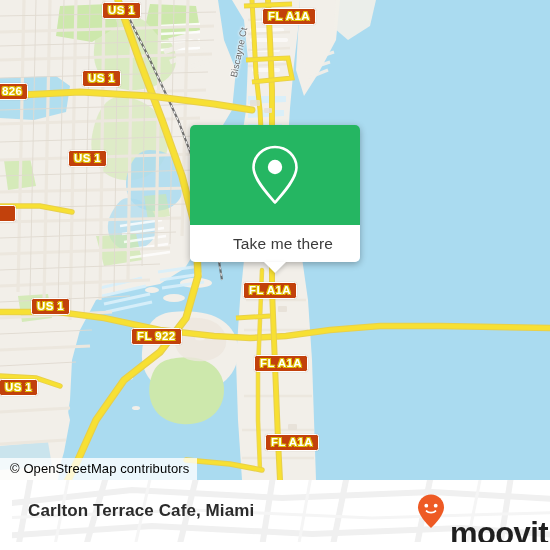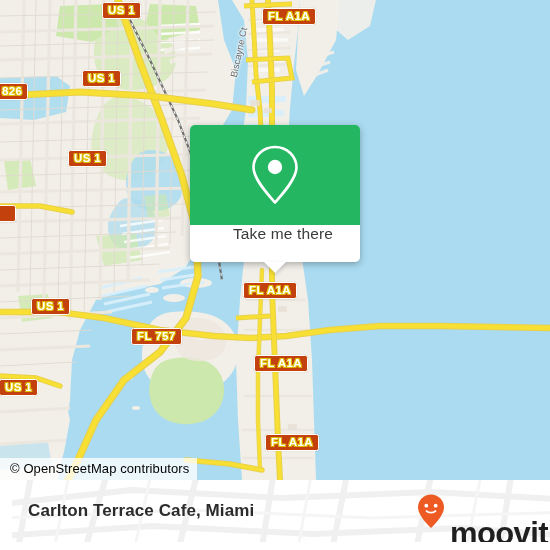--- a/index.html
+++ b/index.html
@@ -33,21 +33,21 @@
   .popup-top{
     position:relative;
     height:100px;background:#25b662;
     border-radius:5px 5px 0 0;
     display:flex;align-items:center;justify-content:center;
   }
   .popup-bottom{
     position:relative;
     height:37px;background:#ffffff;
     border-radius:0 0 5px 5px;
-    display:flex;justify-content:center;padding-left:16px;
+    display:flex;align-items:center;justify-content:center;padding-left:16px;
   }
   .popup-bottom .label{
     font-size:15.5px;color:#3b3b3b;letter-spacing:.15px;
   }
   .popup-tail{
     position:absolute;left:50%;margin-left:-11px;top:137px;
     width:0;height:0;
     border-left:11px solid transparent;
     border-right:11px solid transparent;
     border-top:11px solid #ffffff;
@@ -355,21 +355,21 @@
 
     <div class="street-label" style="left:228px;top:76px;transform:rotate(-78deg);transform-origin:left top;">Biscayne Ct</div>
 
     <div class="shield" style="left:102px;top:2px;">US 1</div>
     <div class="shield" style="left:262px;top:8px;">FL A1A</div>
     <div class="shield" style="left:82px;top:70px;">US 1</div>
     <div class="shield" style="left:-4px;top:83px;">826</div>
     <div class="shield" style="left:68px;top:150px;">US 1</div>
     <div class="shield" style="left:31px;top:298px;">US 1</div>
     <div class="shield" style="left:243px;top:282px;">FL A1A</div>
-    <div class="shield" style="left:131px;top:328px;">FL 757</div>
+    <div class="shield" style="left:131px;top:328px;">FL 922</div>
     <div class="shield" style="left:254px;top:355px;">FL A1A</div>
     <div class="shield" style="left:-1px;top:379px;">US 1</div>
     <div class="shield" style="left:265px;top:434px;">FL A1A</div>
 
     <div class="shield" style="left:-14px;top:205px;width:18px;overflow:hidden;">&nbsp;</div>
 
     <div class="attrib">© OpenStreetMap contributors</div>
   </div>
 
   <div class="popup">

